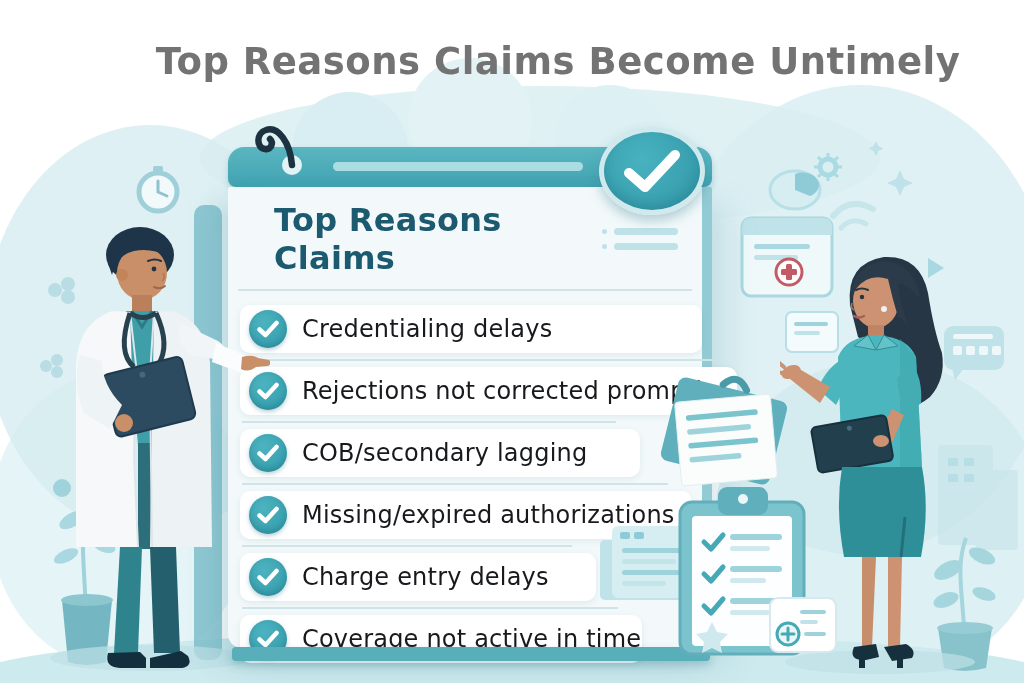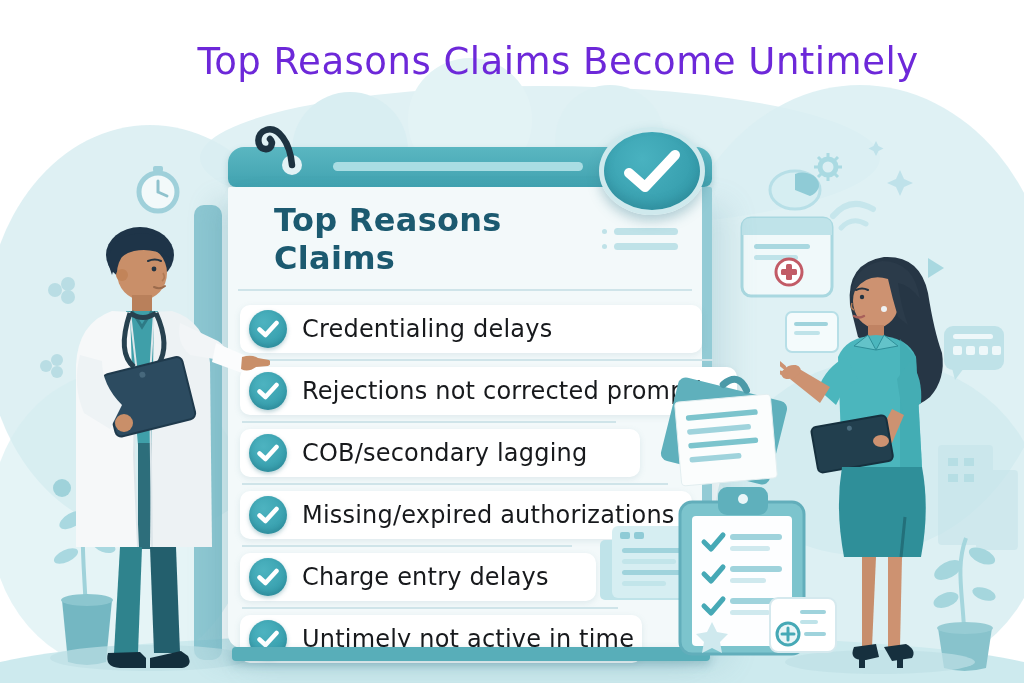--- a/index.html
+++ b/index.html
@@ -5,22 +5,22 @@
   html,body{margin:0;padding:0;background:#fff;}
   .stage{position:relative;width:1024px;height:683px;overflow:hidden;background:#ffffff;
          font-family:"DejaVu Sans","Liberation Sans",sans-serif;}
   .layer{position:absolute;inset:0;}
   .bg{z-index:0;}
   .decor{z-index:2;pointer-events:none;}
   .people{z-index:3;pointer-events:none;}
 
   
   .title{position:absolute;top:40px;left:0;width:100%;box-sizing:border-box;
-         padding-left:92px;text-align:center;font-size:37px;font-weight:400;
-         color:#6d28d9;letter-spacing:.5px;z-index:4;}
+         padding-left:92px;text-align:center;font-size:37px;font-weight:700;
+         color:#737373;letter-spacing:.5px;z-index:4;}
 
   
   .clipboard{position:absolute;left:228px;top:118px;width:484px;height:543px;z-index:1;}
   .clip-bar{position:absolute;left:0;top:29px;width:100%;height:40px;
             background:linear-gradient(180deg,#5ab6c1,#41a2b0);
             border-radius:16px 16px 8px 8px;box-shadow:0 3px 6px rgba(60,130,145,.25);}
   .clip-pill{position:absolute;left:105px;top:15px;width:250px;height:9px;
              border-radius:5px;background:#a9dde3;}
   .ring{position:absolute;left:20px;top:0;z-index:3;}
   .badge{position:absolute;left:371px;top:9px;width:106px;height:88px;z-index:3;
@@ -220,21 +220,21 @@
               </svg>
             </span>
           <span class="row-label">Charge entry delays</span>
         </div>
         <div class="row w6">
           <span class="chk">
               <svg width="22" height="18" viewBox="0 0 22 18">
                 <path d="M2.5 9.5 L8.5 15 L19.5 3" stroke="#fff" stroke-width="4.5" fill="none" stroke-linecap="round" stroke-linejoin="round"></path>
               </svg>
             </span>
-          <span class="row-label">Untimely not active in time</span>
+          <span class="row-label">Coverage not active in time</span>
         </div>
       </div>
     </div>
     <div class="base"></div>
   </div>
 
   <svg class="layer decor" viewBox="0 0 1024 683">
     <g>
       <rect x="600" y="540" width="92" height="60" rx="5" fill="#bfe3e9"></rect>
       <rect x="612" y="526" width="86" height="72" rx="6" fill="#d6eef2"></rect>

